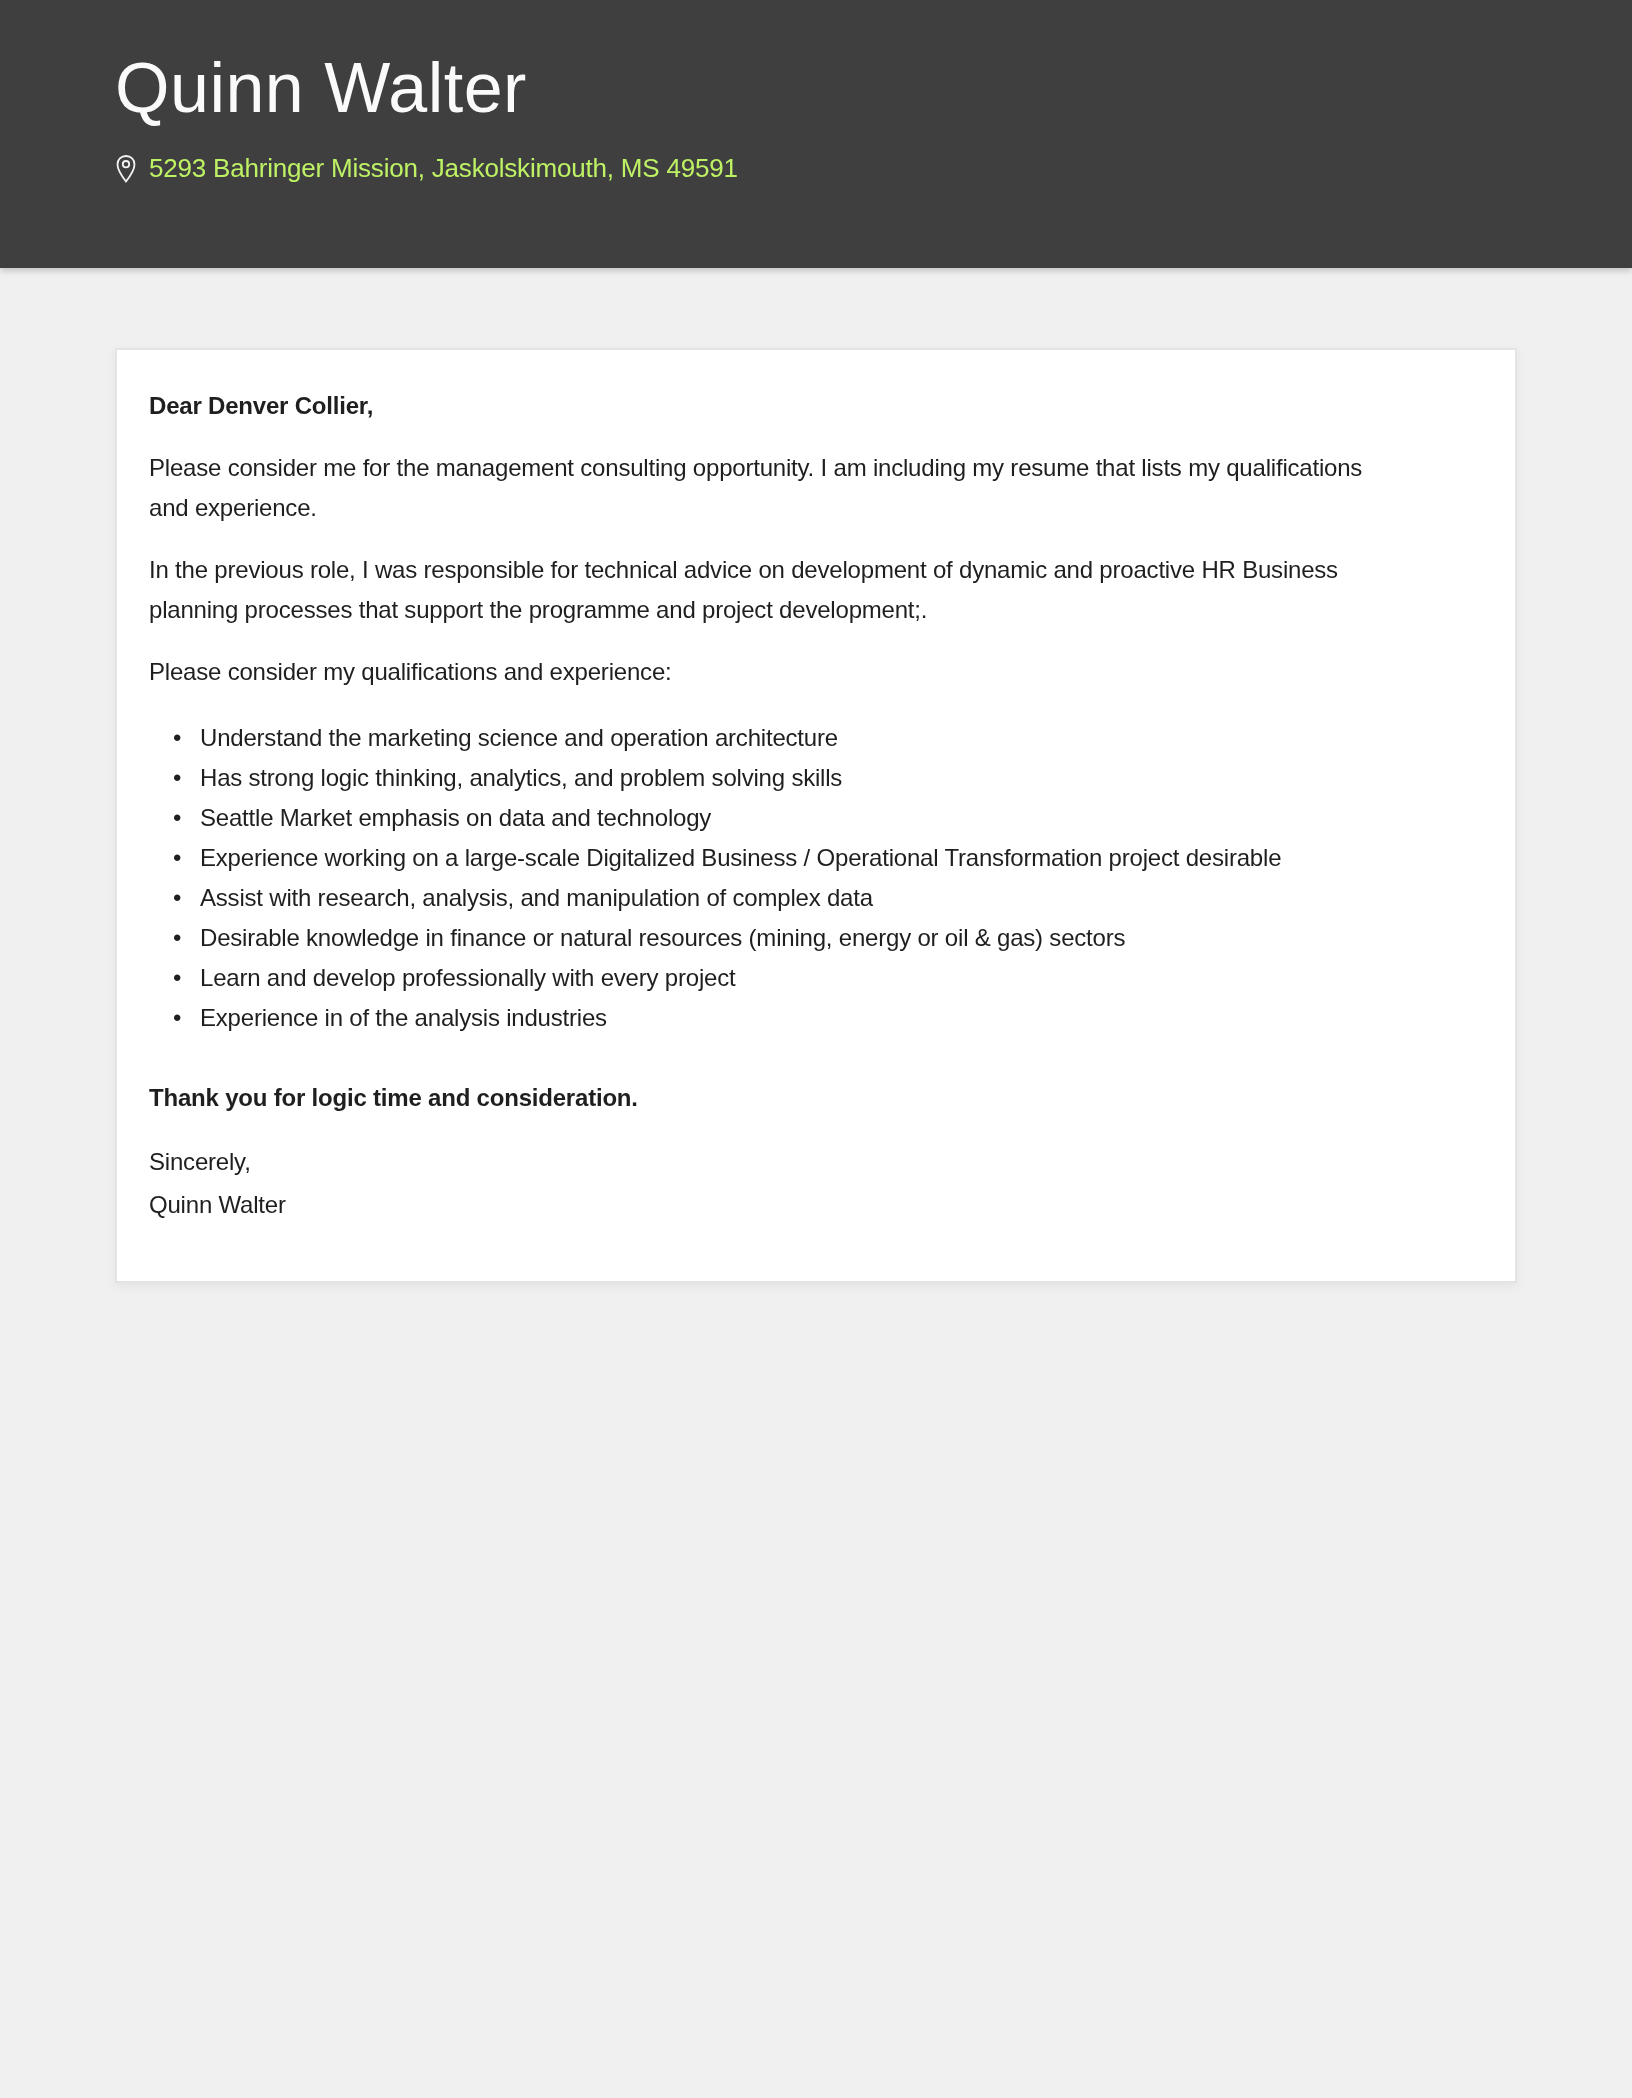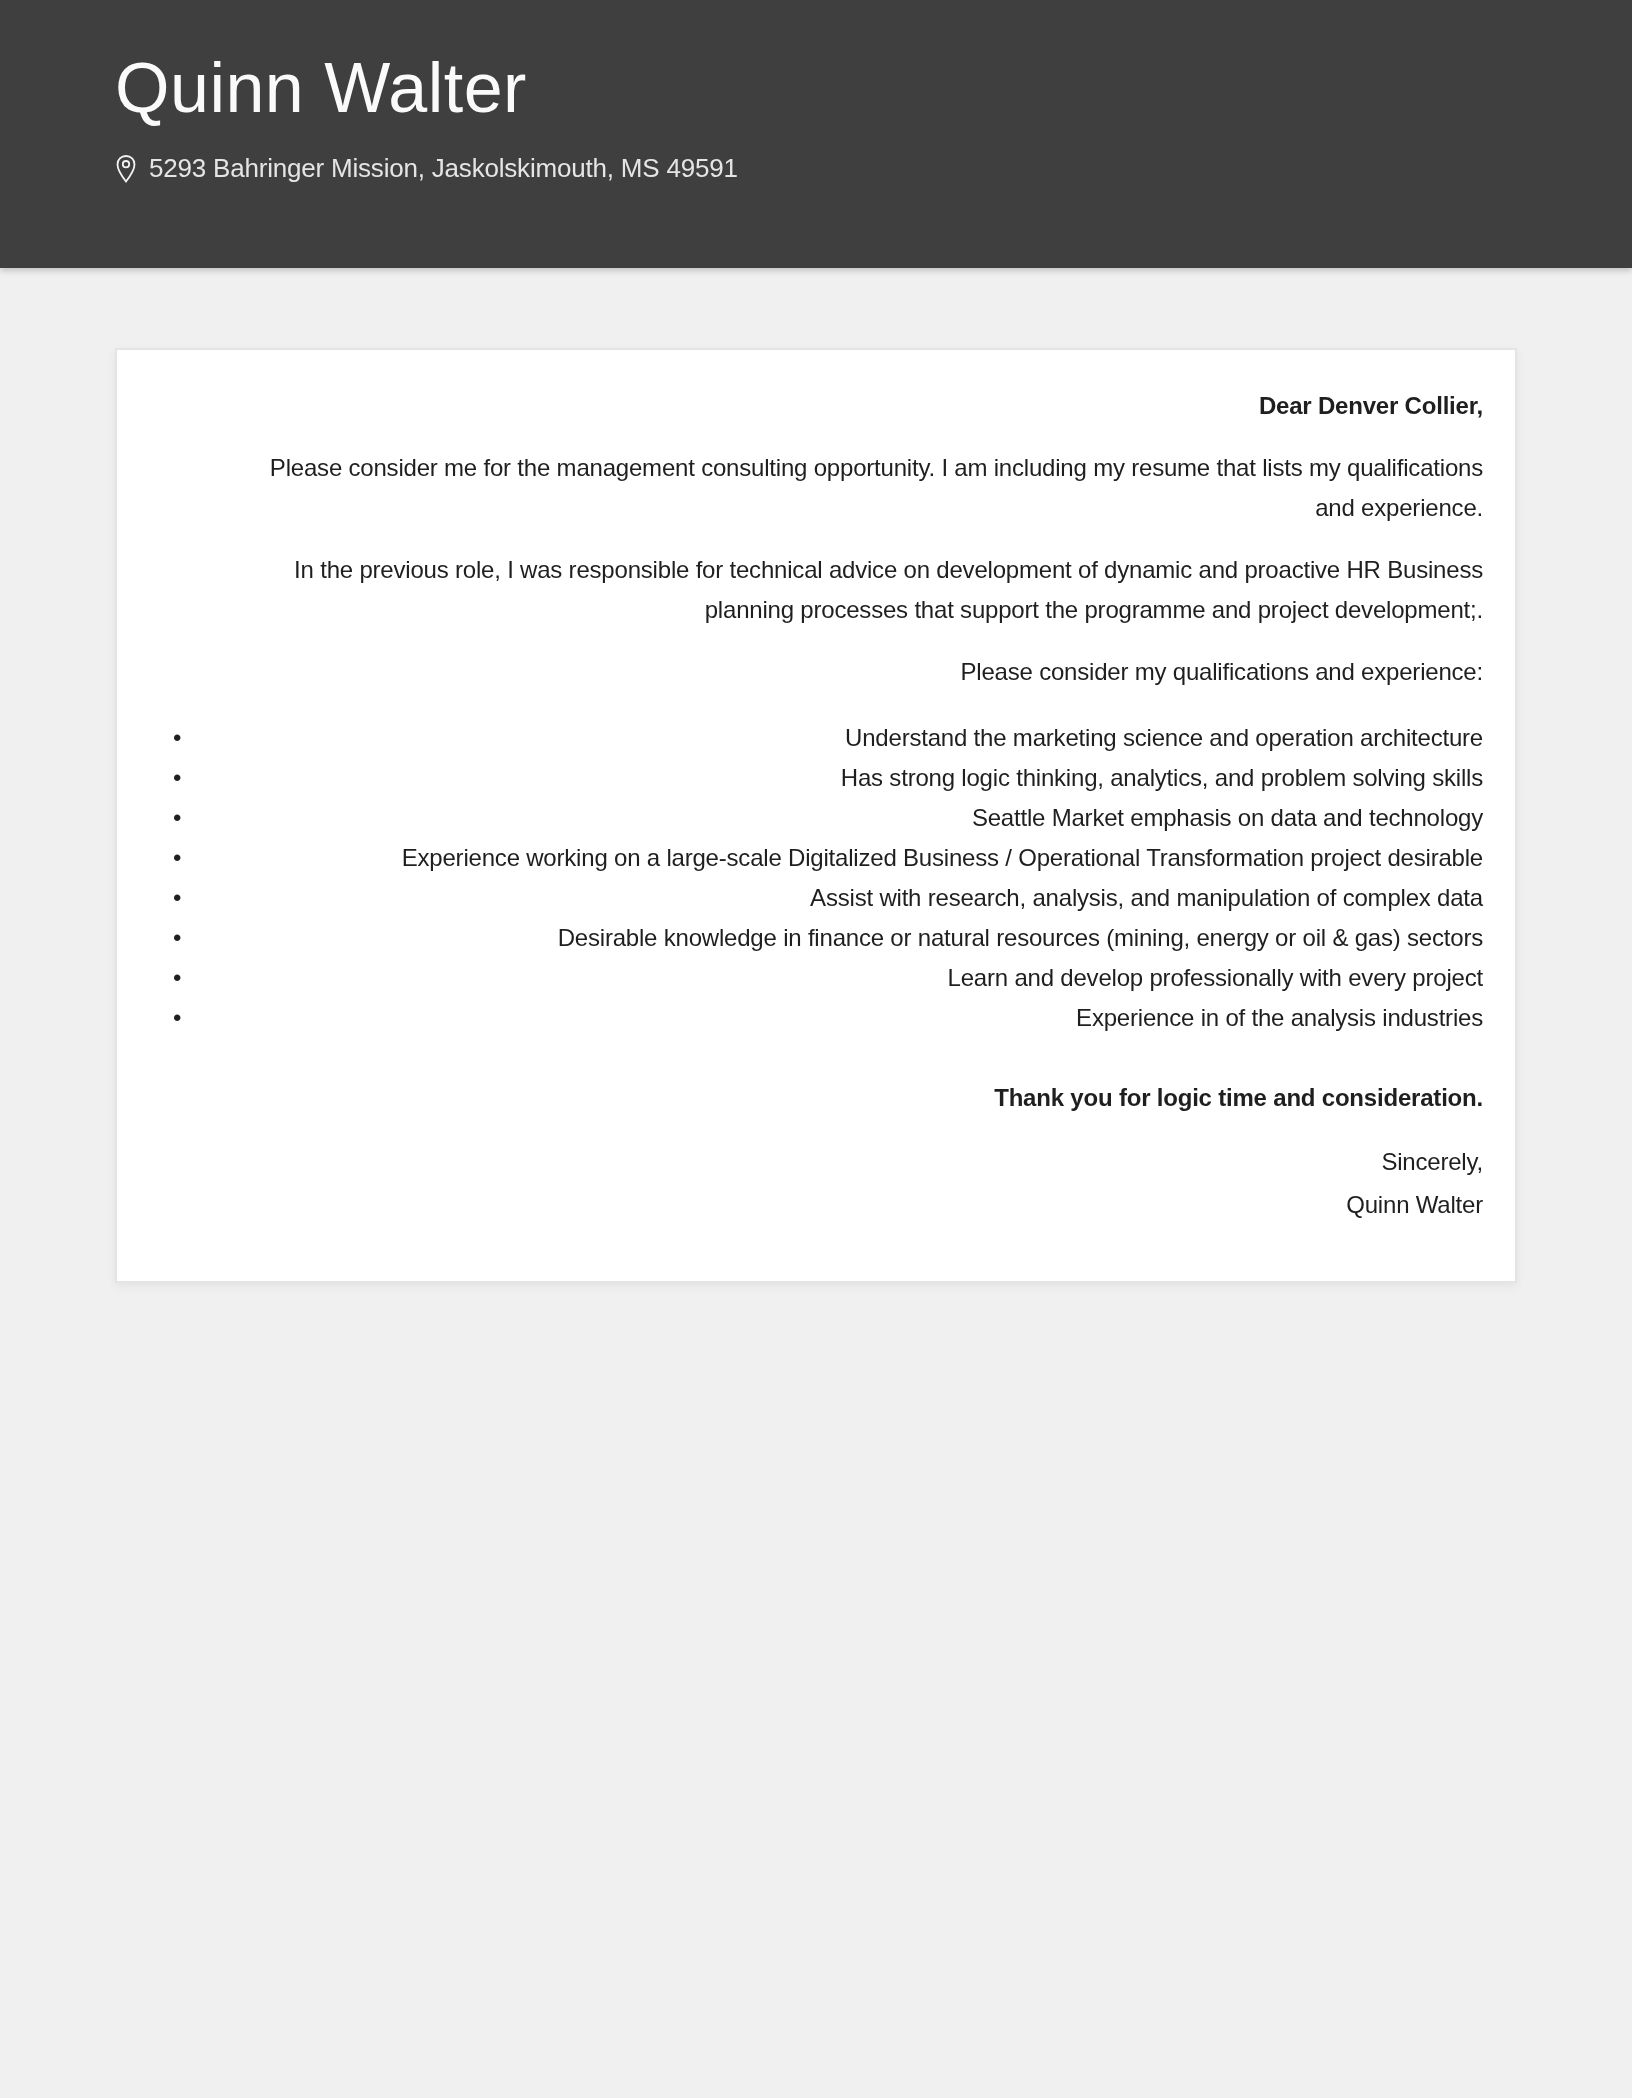--- a/index.html
+++ b/index.html
@@ -35,21 +35,21 @@
     color: #fafafa;
     font-size: 70px;
     font-weight: 300;
     letter-spacing: 0.5px;
     line-height: 1.1;
   }
   .contact-location {
     margin-top: 26px;
     display: flex;
     align-items: center;
-    color: #e5e5e5;
+    color: #bef264;
     font-size: 26px;
     letter-spacing: -0.2px;
   }
   .pin-icon {
     display: inline-flex;
     margin-right: 12px;
     flex: 0 0 auto;
   }
 
   
@@ -57,21 +57,20 @@
     width: 1402px;
     margin: 80px auto 0 auto;
     background: #ffffff;
     border: 2px solid #e4e4e4;
     box-shadow: 0 3px 10px rgba(0,0,0,0.06);
     padding: 36px 32px 55px 32px;
     color: #1f1f1f;
     font-size: 24px;
     line-height: 40px;
     letter-spacing: -0.2px;
-    text-align: right;
   }
   .letter-card p {
     margin: 22px 0;
     white-space: pre-line;
   }
   .letter-card p:first-child { margin-top: 0; }
   .salutation { font-weight: 600; }
   .qualifications-intro { margin-bottom: 0; }
   .qualifications-list {
     list-style: none;

